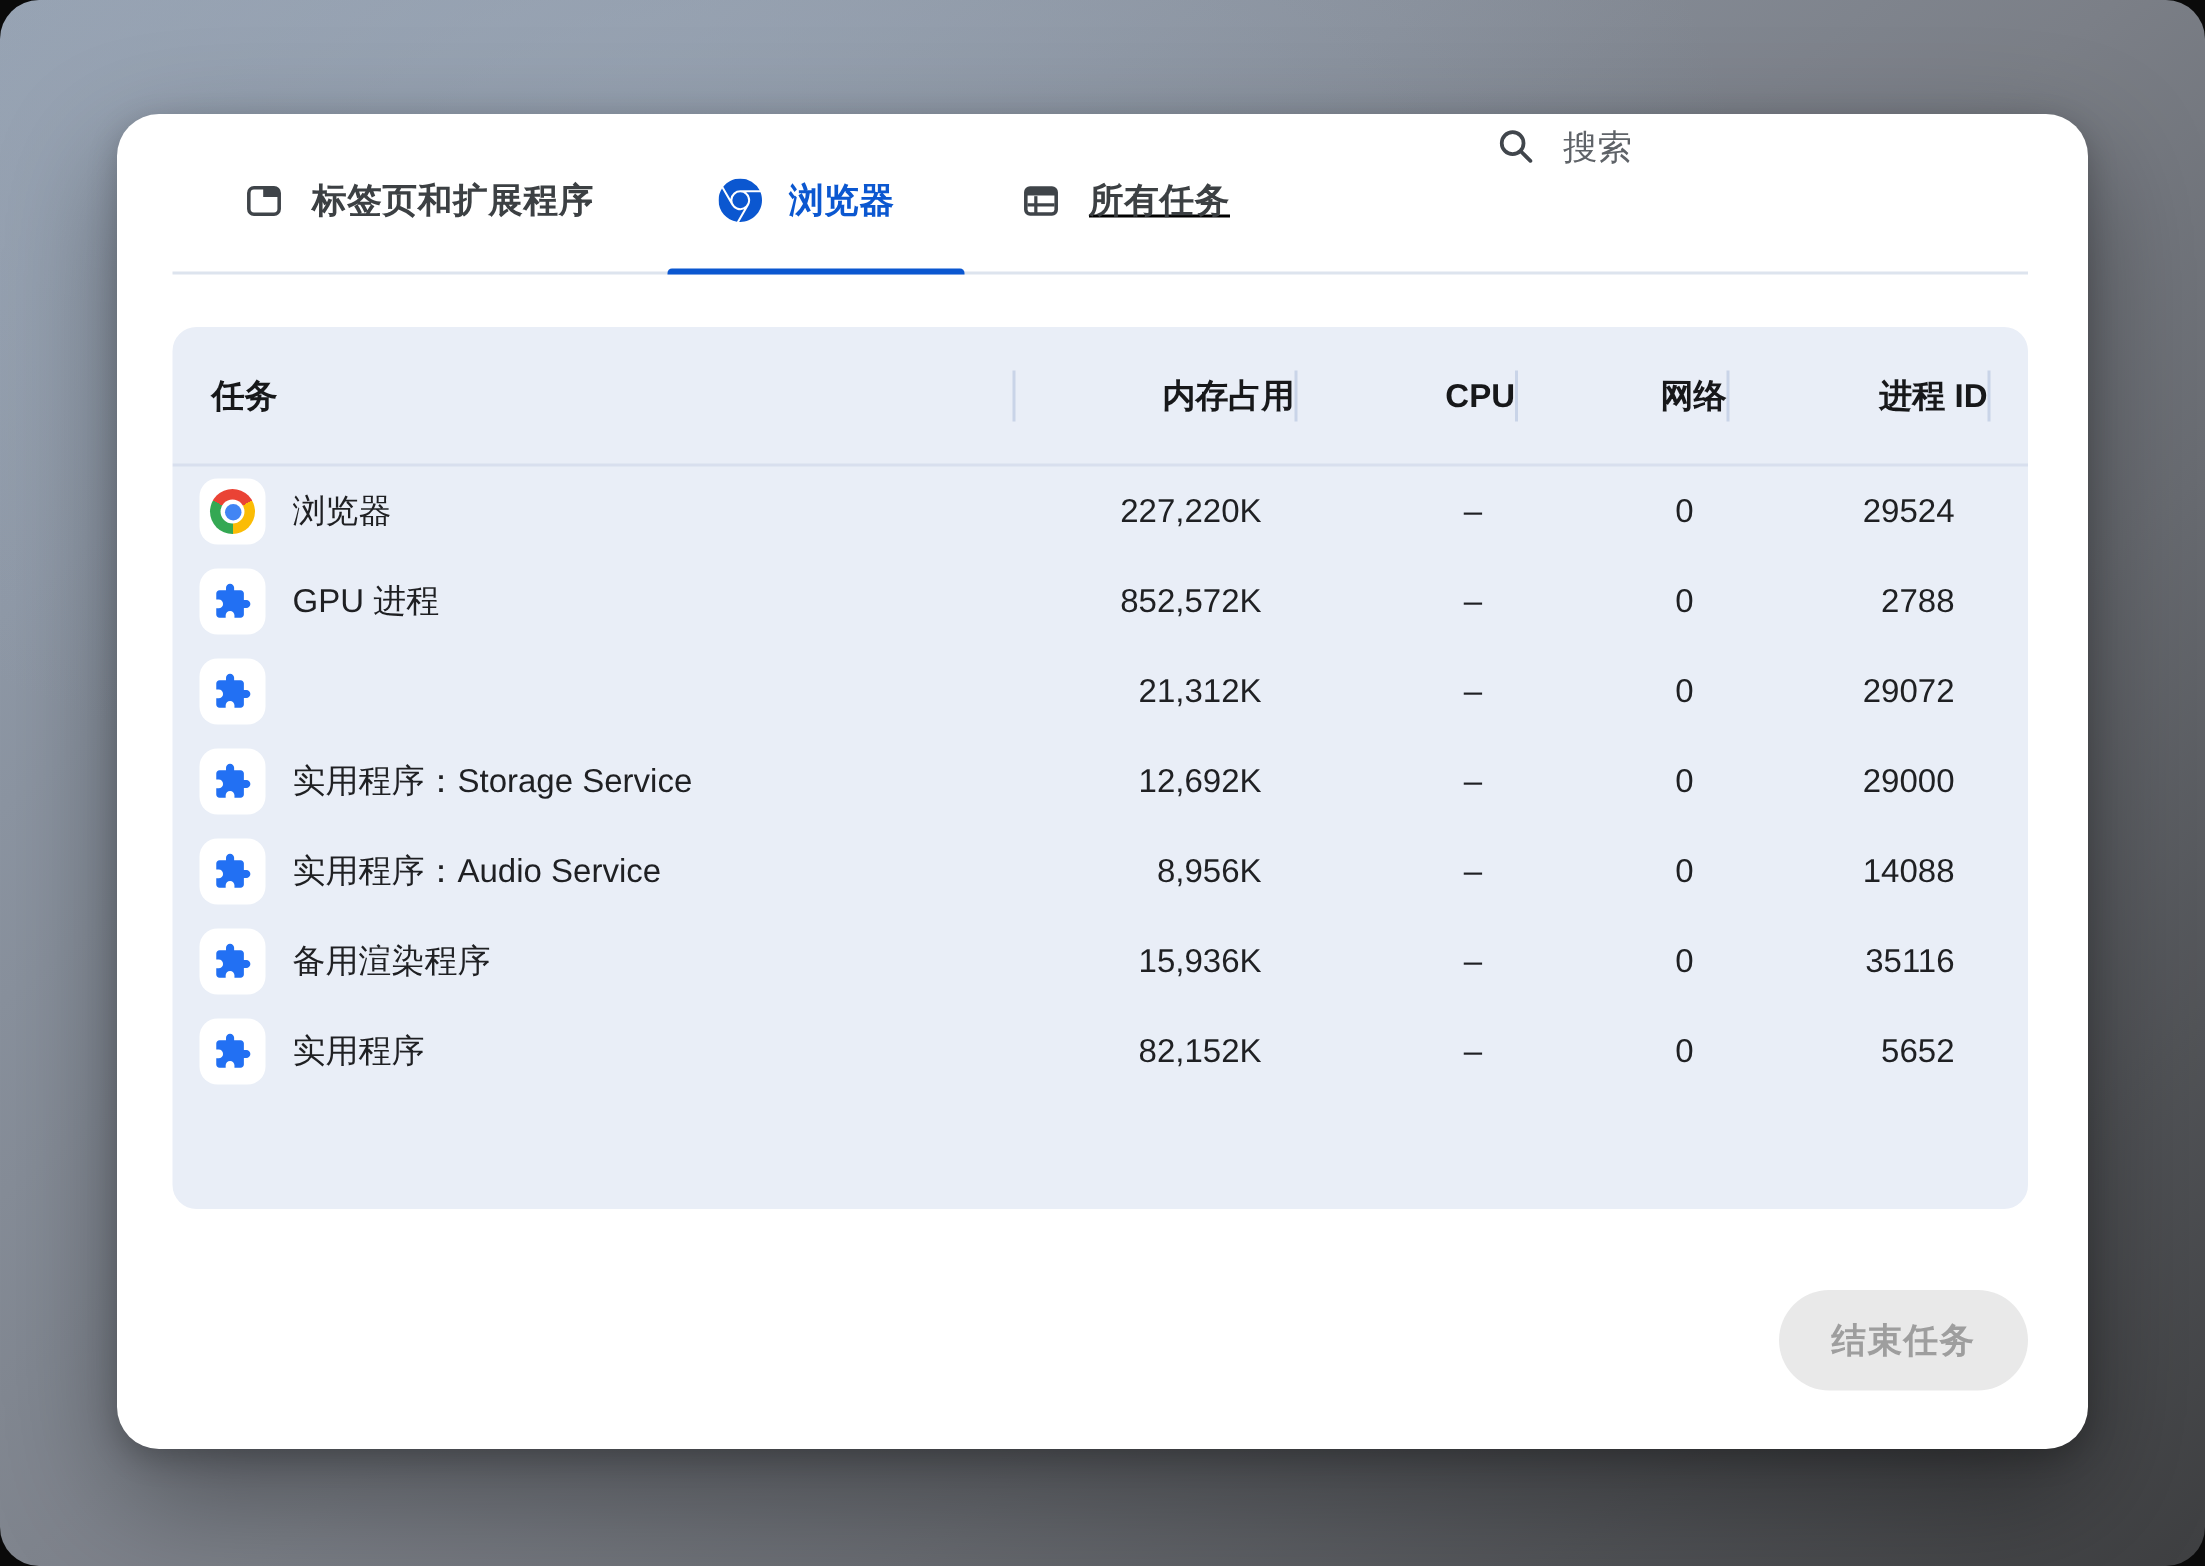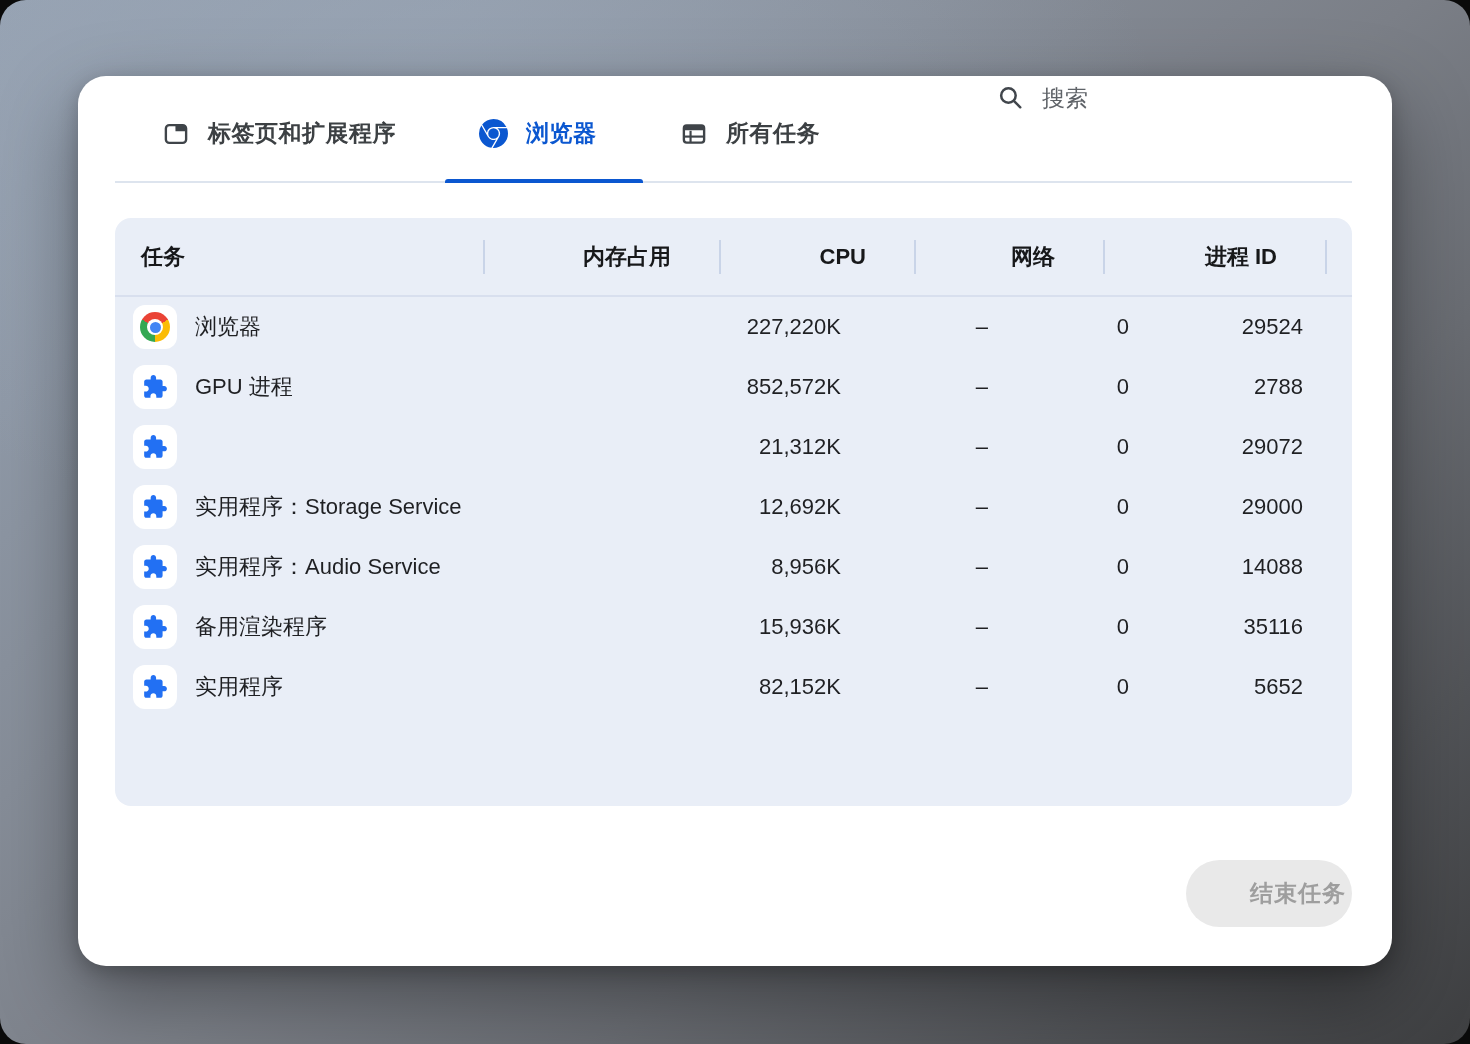--- a/index.html
+++ b/index.html
@@ -20,42 +20,42 @@
     position:absolute;left:78px;top:76px;width:1314px;height:890px;
     background:#ffffff;border-radius:28px;
     box-shadow:0 30px 80px rgba(0,0,0,.38),0 6px 20px rgba(0,0,0,.22);
   }
 
   
   .tabbar{position:absolute;left:0;top:0;width:100%;height:107px;}
   .tab{position:absolute;top:8px;height:99px;display:flex;align-items:center;gap:18px;cursor:pointer;justify-content:center;}
   .tab .tab-label{font-size:23px;font-weight:600;color:#3c4043;letter-spacing:.5px;white-space:nowrap;}
   .tab.active .tab-label{color:#0b57d0;}
-  .tab-1{left:84px;} .tab-2{left:401px;} .tab-3{left:602px;}
+  .tab-1{left:84px;} .tab-2{left:401px;} .tab-3{left:602px;text-decoration:underline;}
   .tab-icon-svg{display:block;}
 
   .searchbox{position:absolute;left:919px;top:8px;height:99px;display:flex;align-items:flex-start;gap:16px;}
   .search-input{
     border:none;outline:none;background:transparent;
     font-size:23px;color:#3c4043;width:240px;
     font-family:"Liberation Sans","DejaVu Sans",sans-serif;
   }
   .search-input::placeholder{color:#5f6368;opacity:1;}
 
   .tab-track{position:absolute;left:37px;right:40px;bottom:0;height:2px;background:#dde4ee;}
   .tab-indicator{position:absolute;left:367px;width:198px;bottom:0;height:4px;background:#0b57d0;border-radius:3px 3px 0 0;}
 
   
   .panel{
     position:absolute;left:37px;top:142px;width:1237px;height:588px;
     background:#e9eef7;border-radius:16px;overflow:hidden;
   }
   .grid-cols{display:grid;grid-template-columns:1fr 188px 147px 141px 174px 27px;align-items:center;}
 
-  .thead{height:79px;border-bottom:2px solid #d8dfee;gap:48px;}
+  .thead{height:93px;border-bottom:2px solid #d8dfee;}
   .th{font-size:22px;font-weight:600;color:#17181a;white-space:nowrap;}
   .th-task{padding-left:26px;text-align:left;}
   .th-num{text-align:right;position:relative;height:100%;display:flex;align-items:center;justify-content:flex-end;}
   .th-num::before,.th-spacer::before{
     content:"";position:absolute;left:0;top:50%;transform:translateY(-50%);
     width:2px;height:34px;background:#c9d4e8;
   }
   .th-spacer{position:relative;height:100%;}
 
   .trow{height:60px;cursor:default;}
@@ -75,21 +75,20 @@
   }
   .chrome-logo::before{content:"";grid-area:1/1;width:16px;height:16px;border-radius:50%;background:#fff;}
   .chrome-logo::after{content:"";grid-area:1/1;width:11px;height:11px;border-radius:50%;background:#4285f4;}
 
   
   .end-task-btn{
     position:absolute;left:1108px;top:784px;width:166px;height:67px;
     border:none;border-radius:34px;background:#e9e9e9;color:#9e9e9e;
     font-size:23px;font-weight:600;letter-spacing:1px;
     font-family:"Liberation Sans","DejaVu Sans",sans-serif;
-    text-align:right;
   }
 </style>
 </head>
 <body>
 
 <div class="screen">
   <div class="card">
 
     <div class="tabbar">
 

